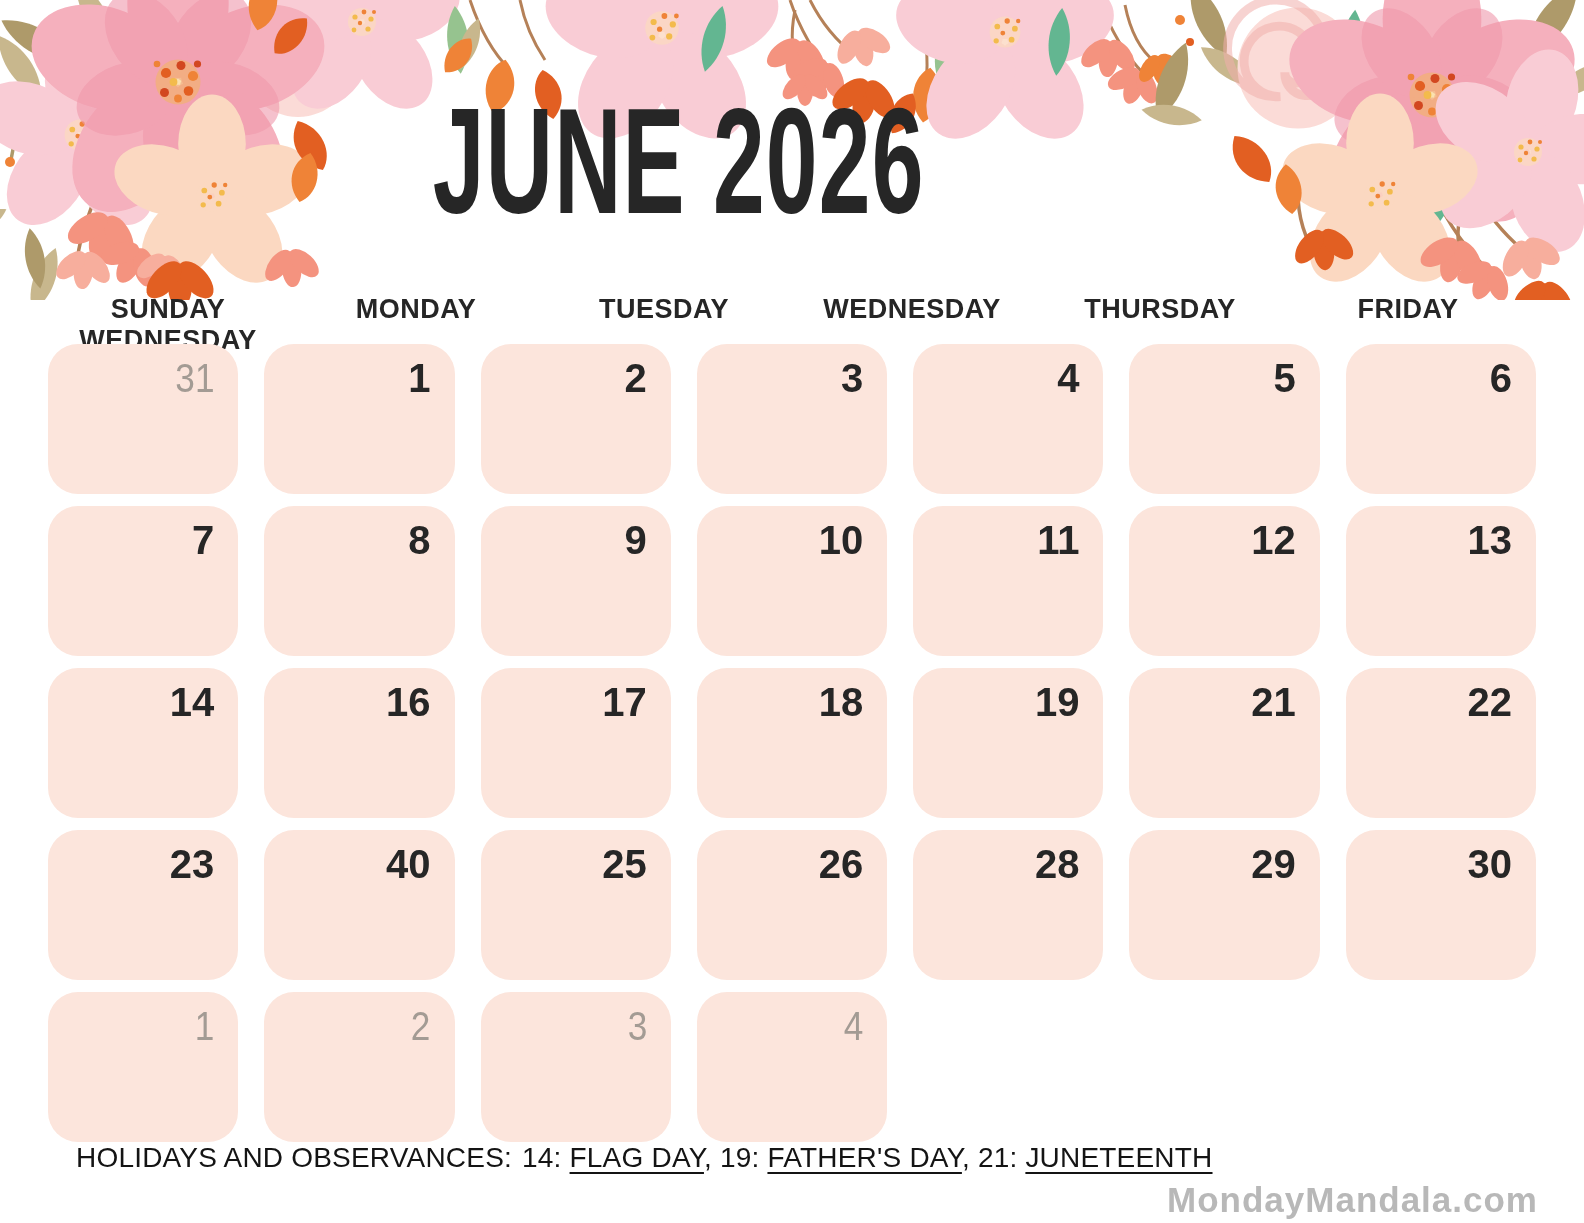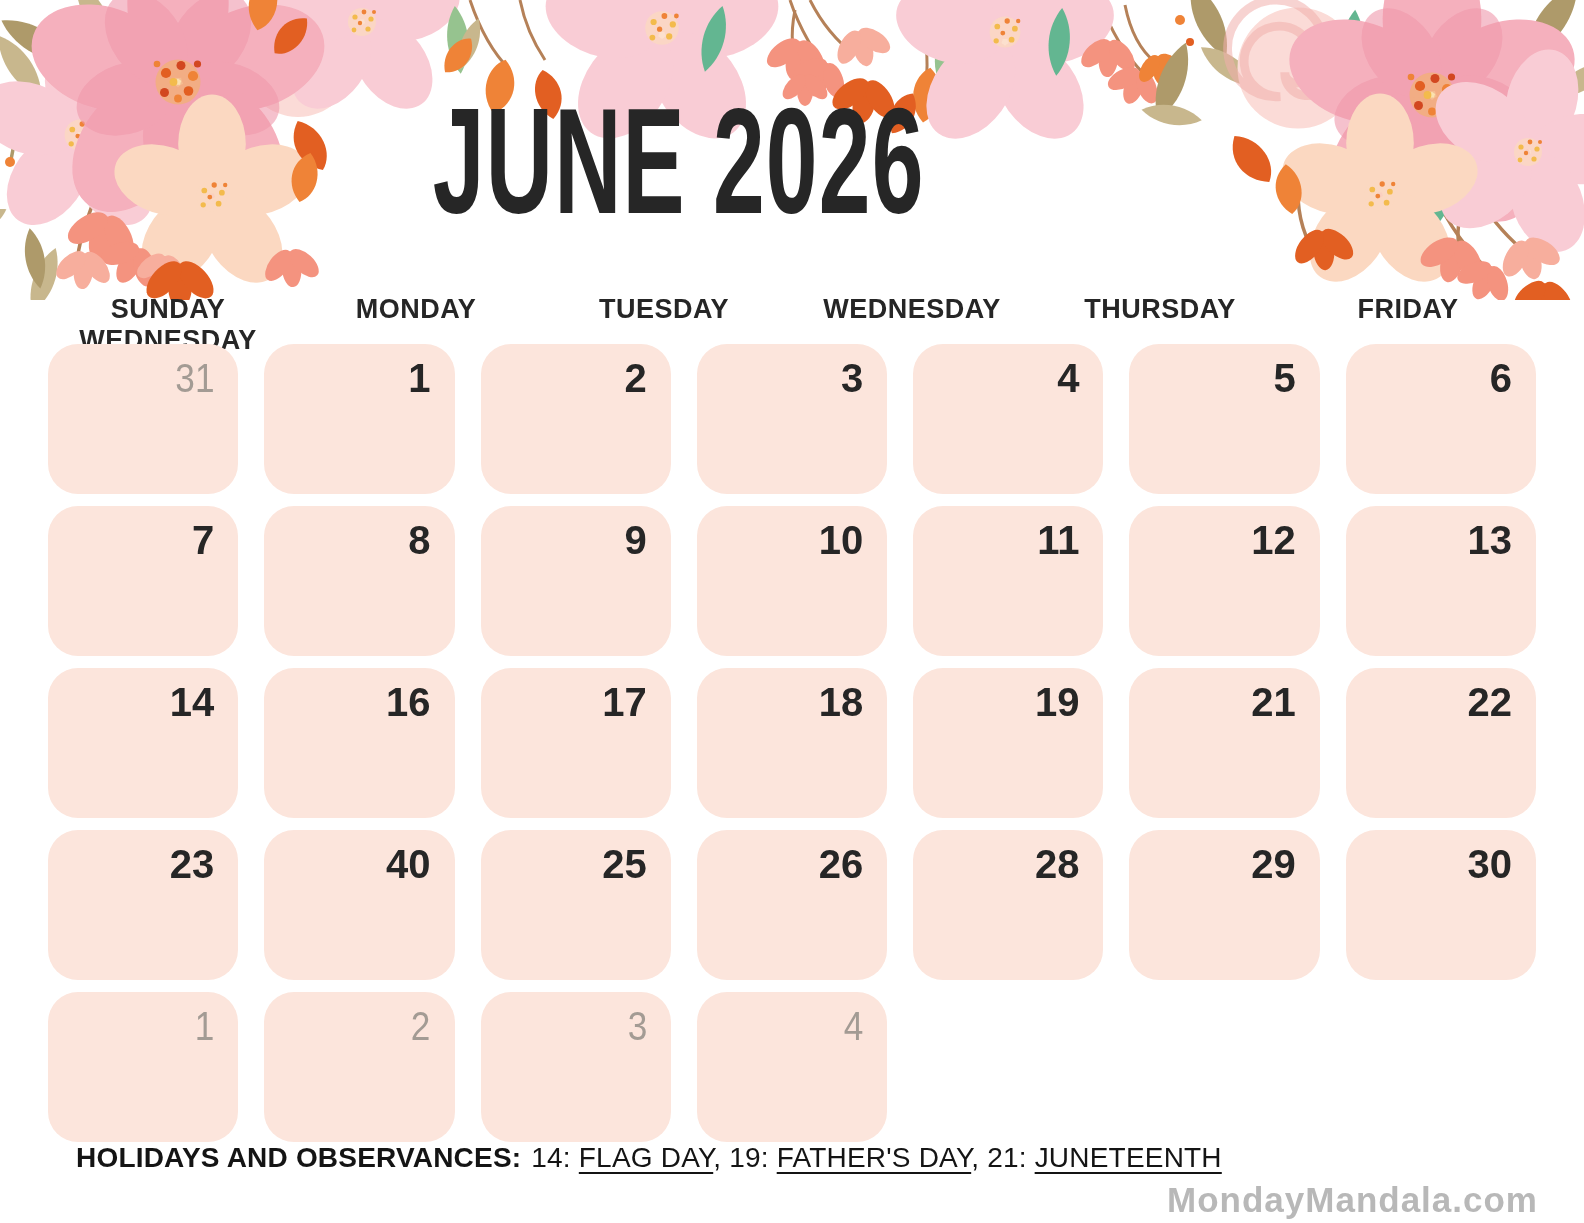--- a/index.html
+++ b/index.html
@@ -33,21 +33,21 @@
     color:var(--text_dark);line-height:1;
   }
   .cell.muted .daynum{
     color:var(--text_muted);font-weight:500;
     transform:scaleX(.88);transform-origin:100% 0;
   }
   .footer{
     position:absolute;left:76px;top:1142px;font-size:28px;color:#141414;
     letter-spacing:.2px;white-space:nowrap;
   }
-  .footer .hl{font-weight:700;margin-right:10px;}
+  .footer .hl{font-weight:400;margin-right:10px;}
   .footer .hn{text-decoration:underline;text-underline-offset:5px;}
   .watermark{
     position:absolute;right:46px;top:1180px;font-size:35px;font-weight:700;
     color:var(--watermark);letter-spacing:1px;
   }
 </style>
 </head>
 <body>
 
 <svg class="floral" viewBox="0 0 1584 300" aria-hidden="true">

